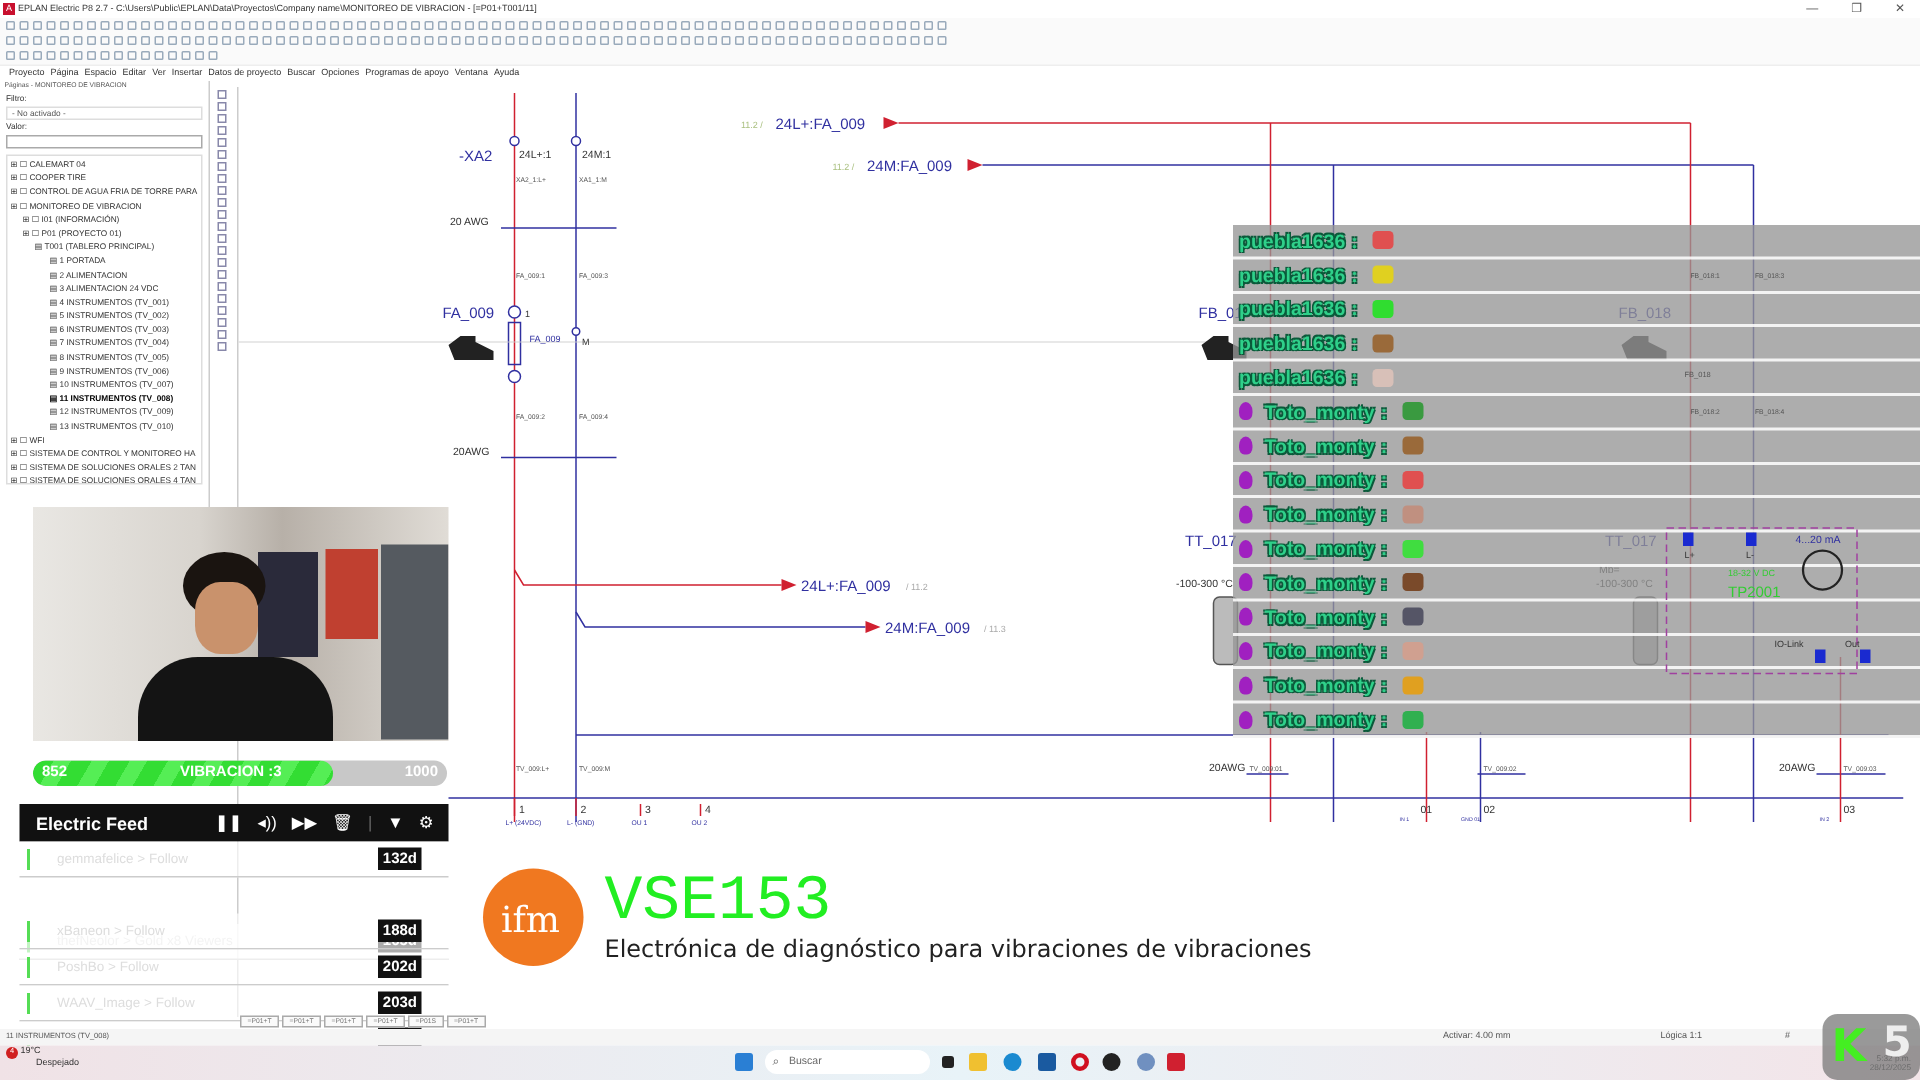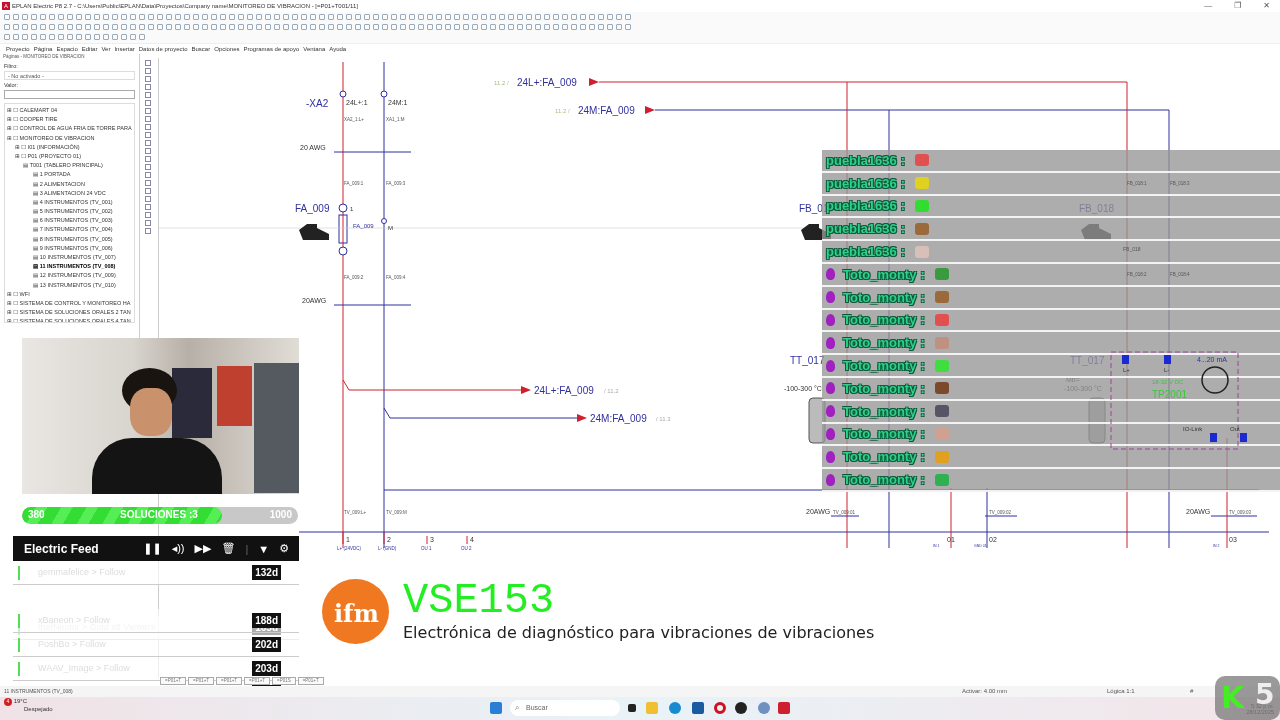--- a/index.html
+++ b/index.html
@@ -525,22 +525,22 @@
   <div style="position:absolute;left:232px;top:25px;width:45px;height:130px;background:#555a60"></div>
   <div class="person">
     <div style="position:absolute;left:30px;top:0;width:55px;height:45px;border-radius:50%;background:#1a1410"></div>
     <div style="position:absolute;left:38px;top:20px;width:42px;height:48px;border-radius:40%;background:#c9926c"></div>
     <div style="position:absolute;left:0;top:70px;width:130px;height:60px;border-radius:40px 40px 0 0;background:#141414"></div>
   </div>
 </div>
 
 <div class="progress">
   <div class="progress-fill" id="pfill" style="width: 72.5%;"></div>
-  <span style="left:6px">380</span>
-  <span style="left:98px">SOLUCIONES :3</span>
+  <span style="left:6px">852</span>
+  <span style="left:98px">VIBRACION :3</span>
   <span style="right:6px">1000</span>
 </div>
 
 <div class="feed-head">
   <span class="feed-title">Electric Feed</span>
   <div class="feed-ctl">
     <span>❚❚</span>
     <span>◂))</span>
     <span>▶▶</span>
     <span>🗑</span>
@@ -581,21 +581,21 @@
       <span class="age">203d</span>
     </div>
     <div class="feed-row" style="top: 705px;">
       <div class="bar"></div>
       <span class="txt">Bolsa &gt; Follow</span>
       <span class="age">203d</span>
     </div>
   </div>
 
 <div class="ifm-logo">
-  <span style="position:absolute;left:12px;top:20px;font-size:24px;font-weight:bold;color:#fff;font-family:'DejaVu Serif',serif">ifm</span>
+  <span style="position:absolute;left:12px;top:20px;font-size:24px;font-weight:normal;color:#fff;font-family:'DejaVu Serif',serif">ifm</span>
 </div>
 <div class="vse-title">VSE153</div>
 <div class="vse-sub">Electrónica de diagnóstico para vibraciones de vibraciones</div>
 
 <div class="pagetabs" id="ptabs">
     <div>=P01+T</div>
     <div>=P01+T</div>
     <div>=P01+T</div>
     <div>=P01+T</div>
     <div>=P01S</div>

